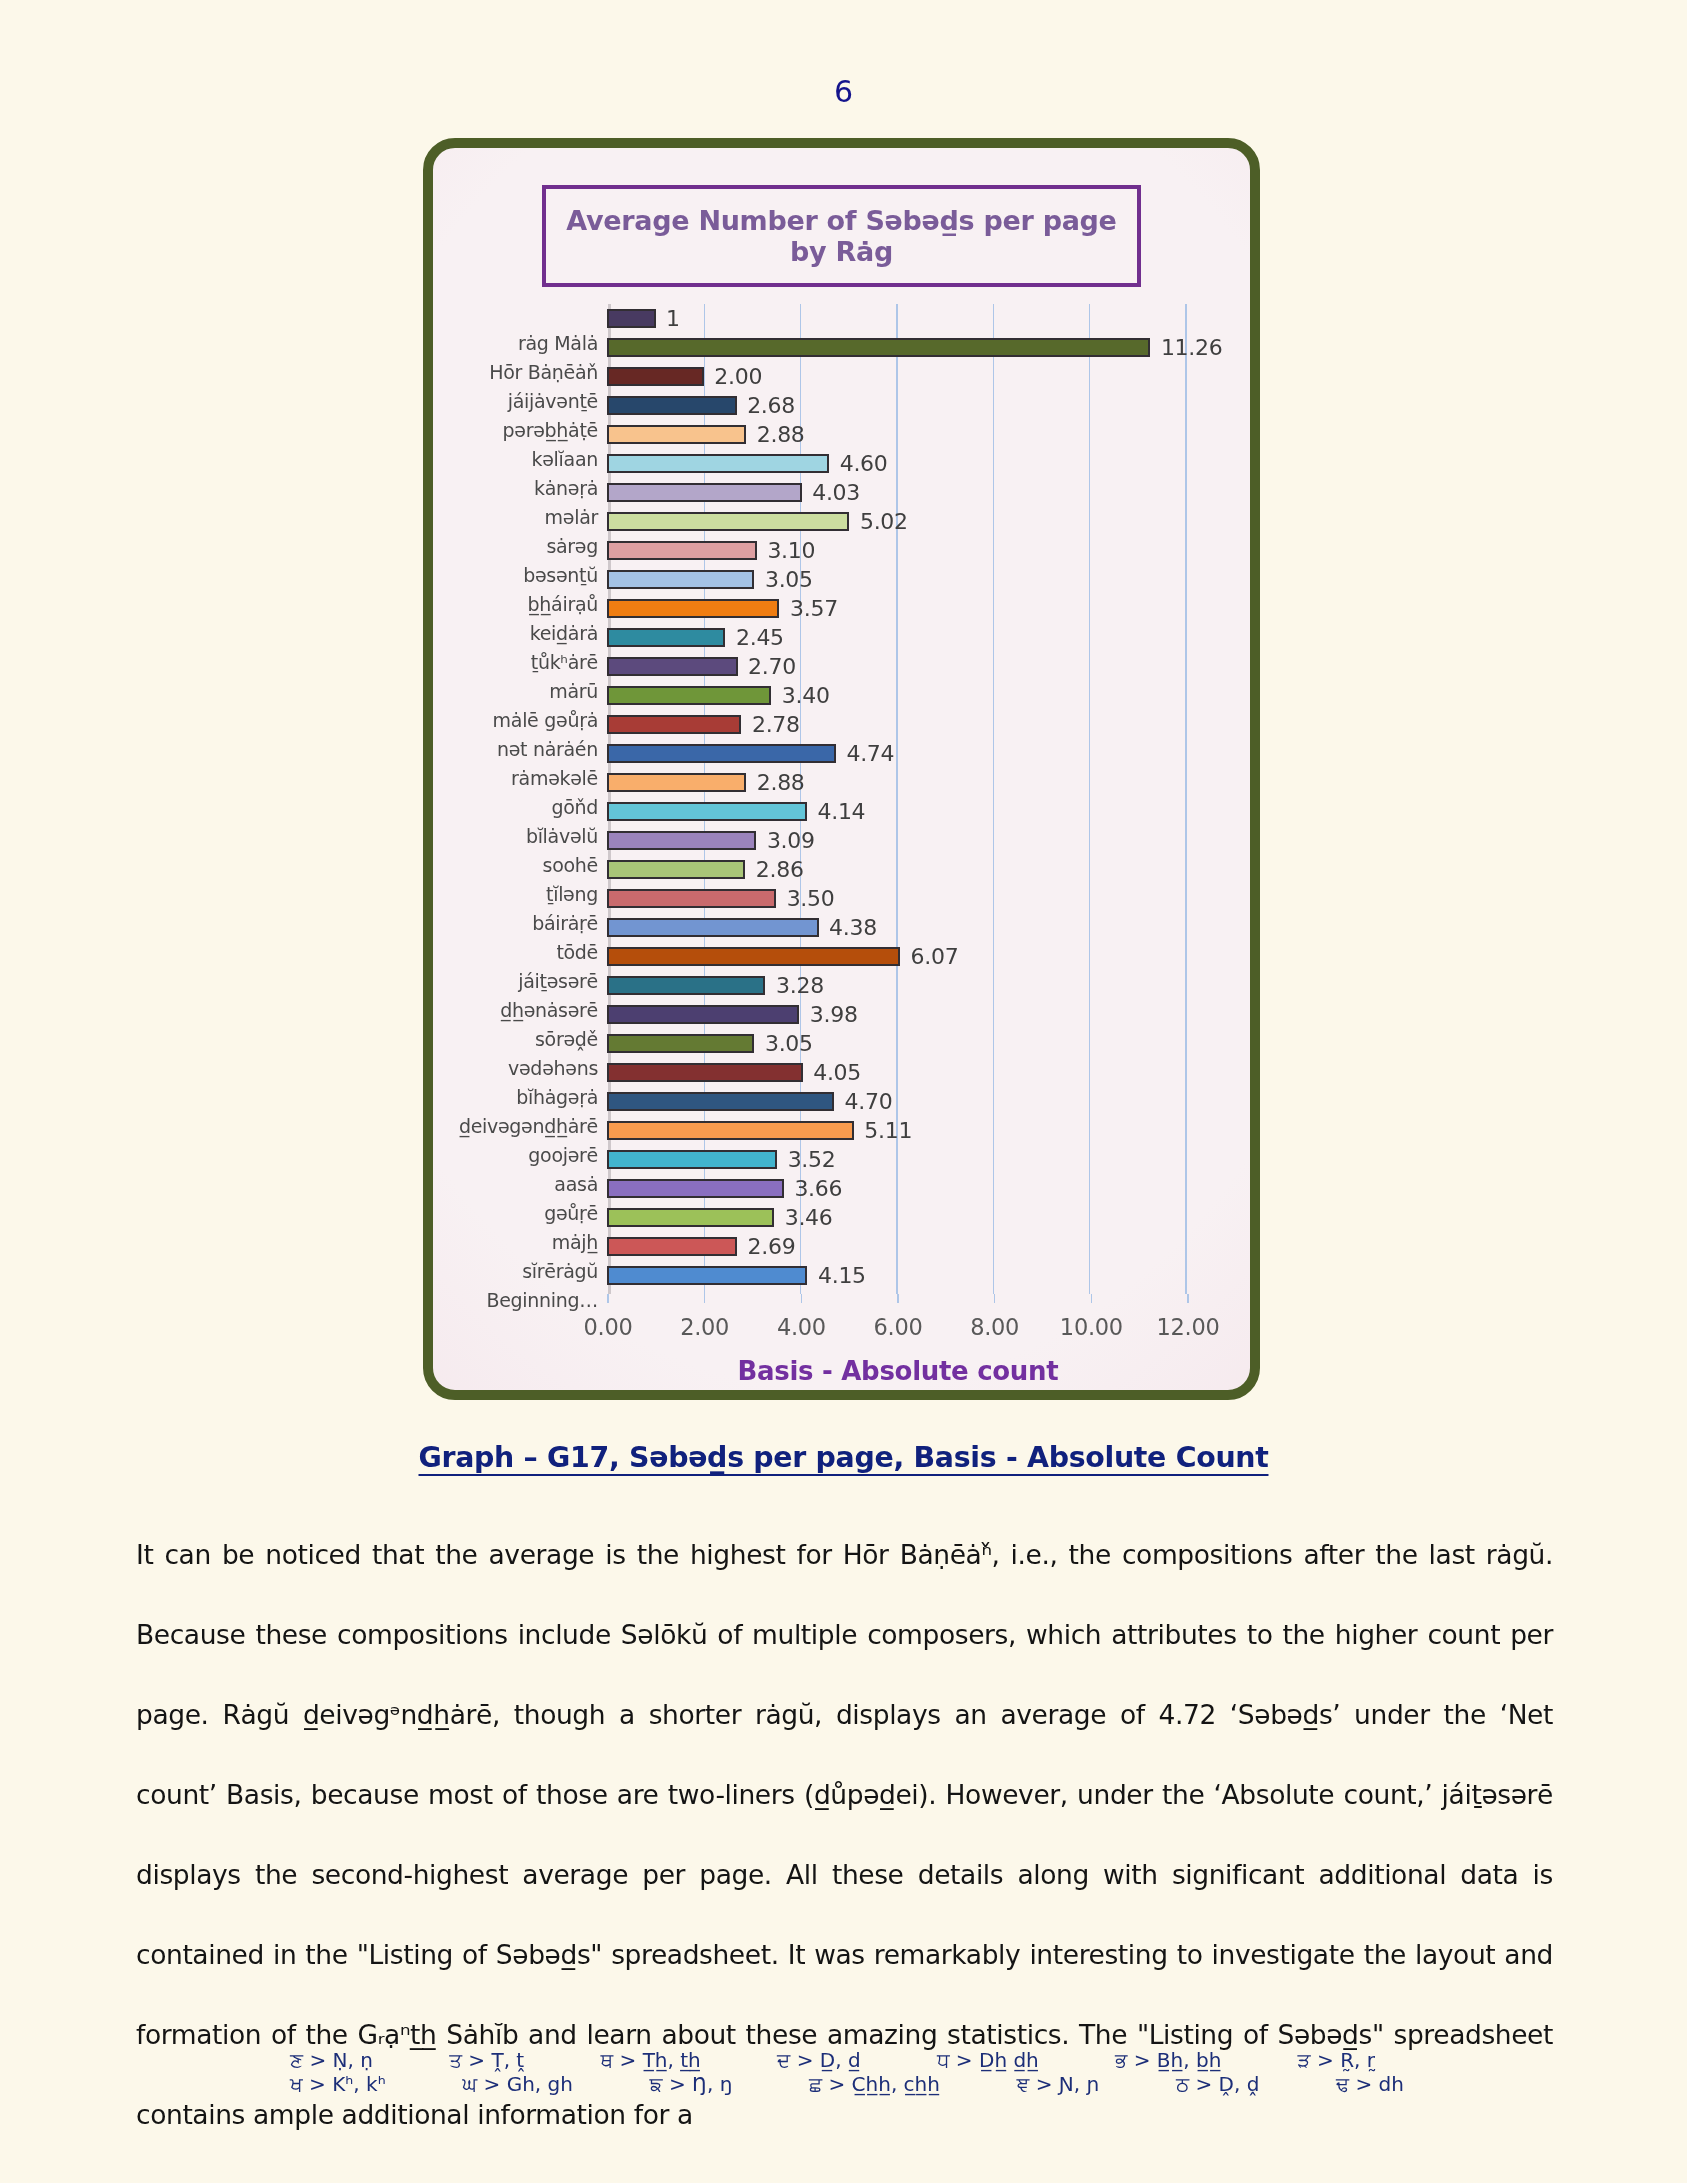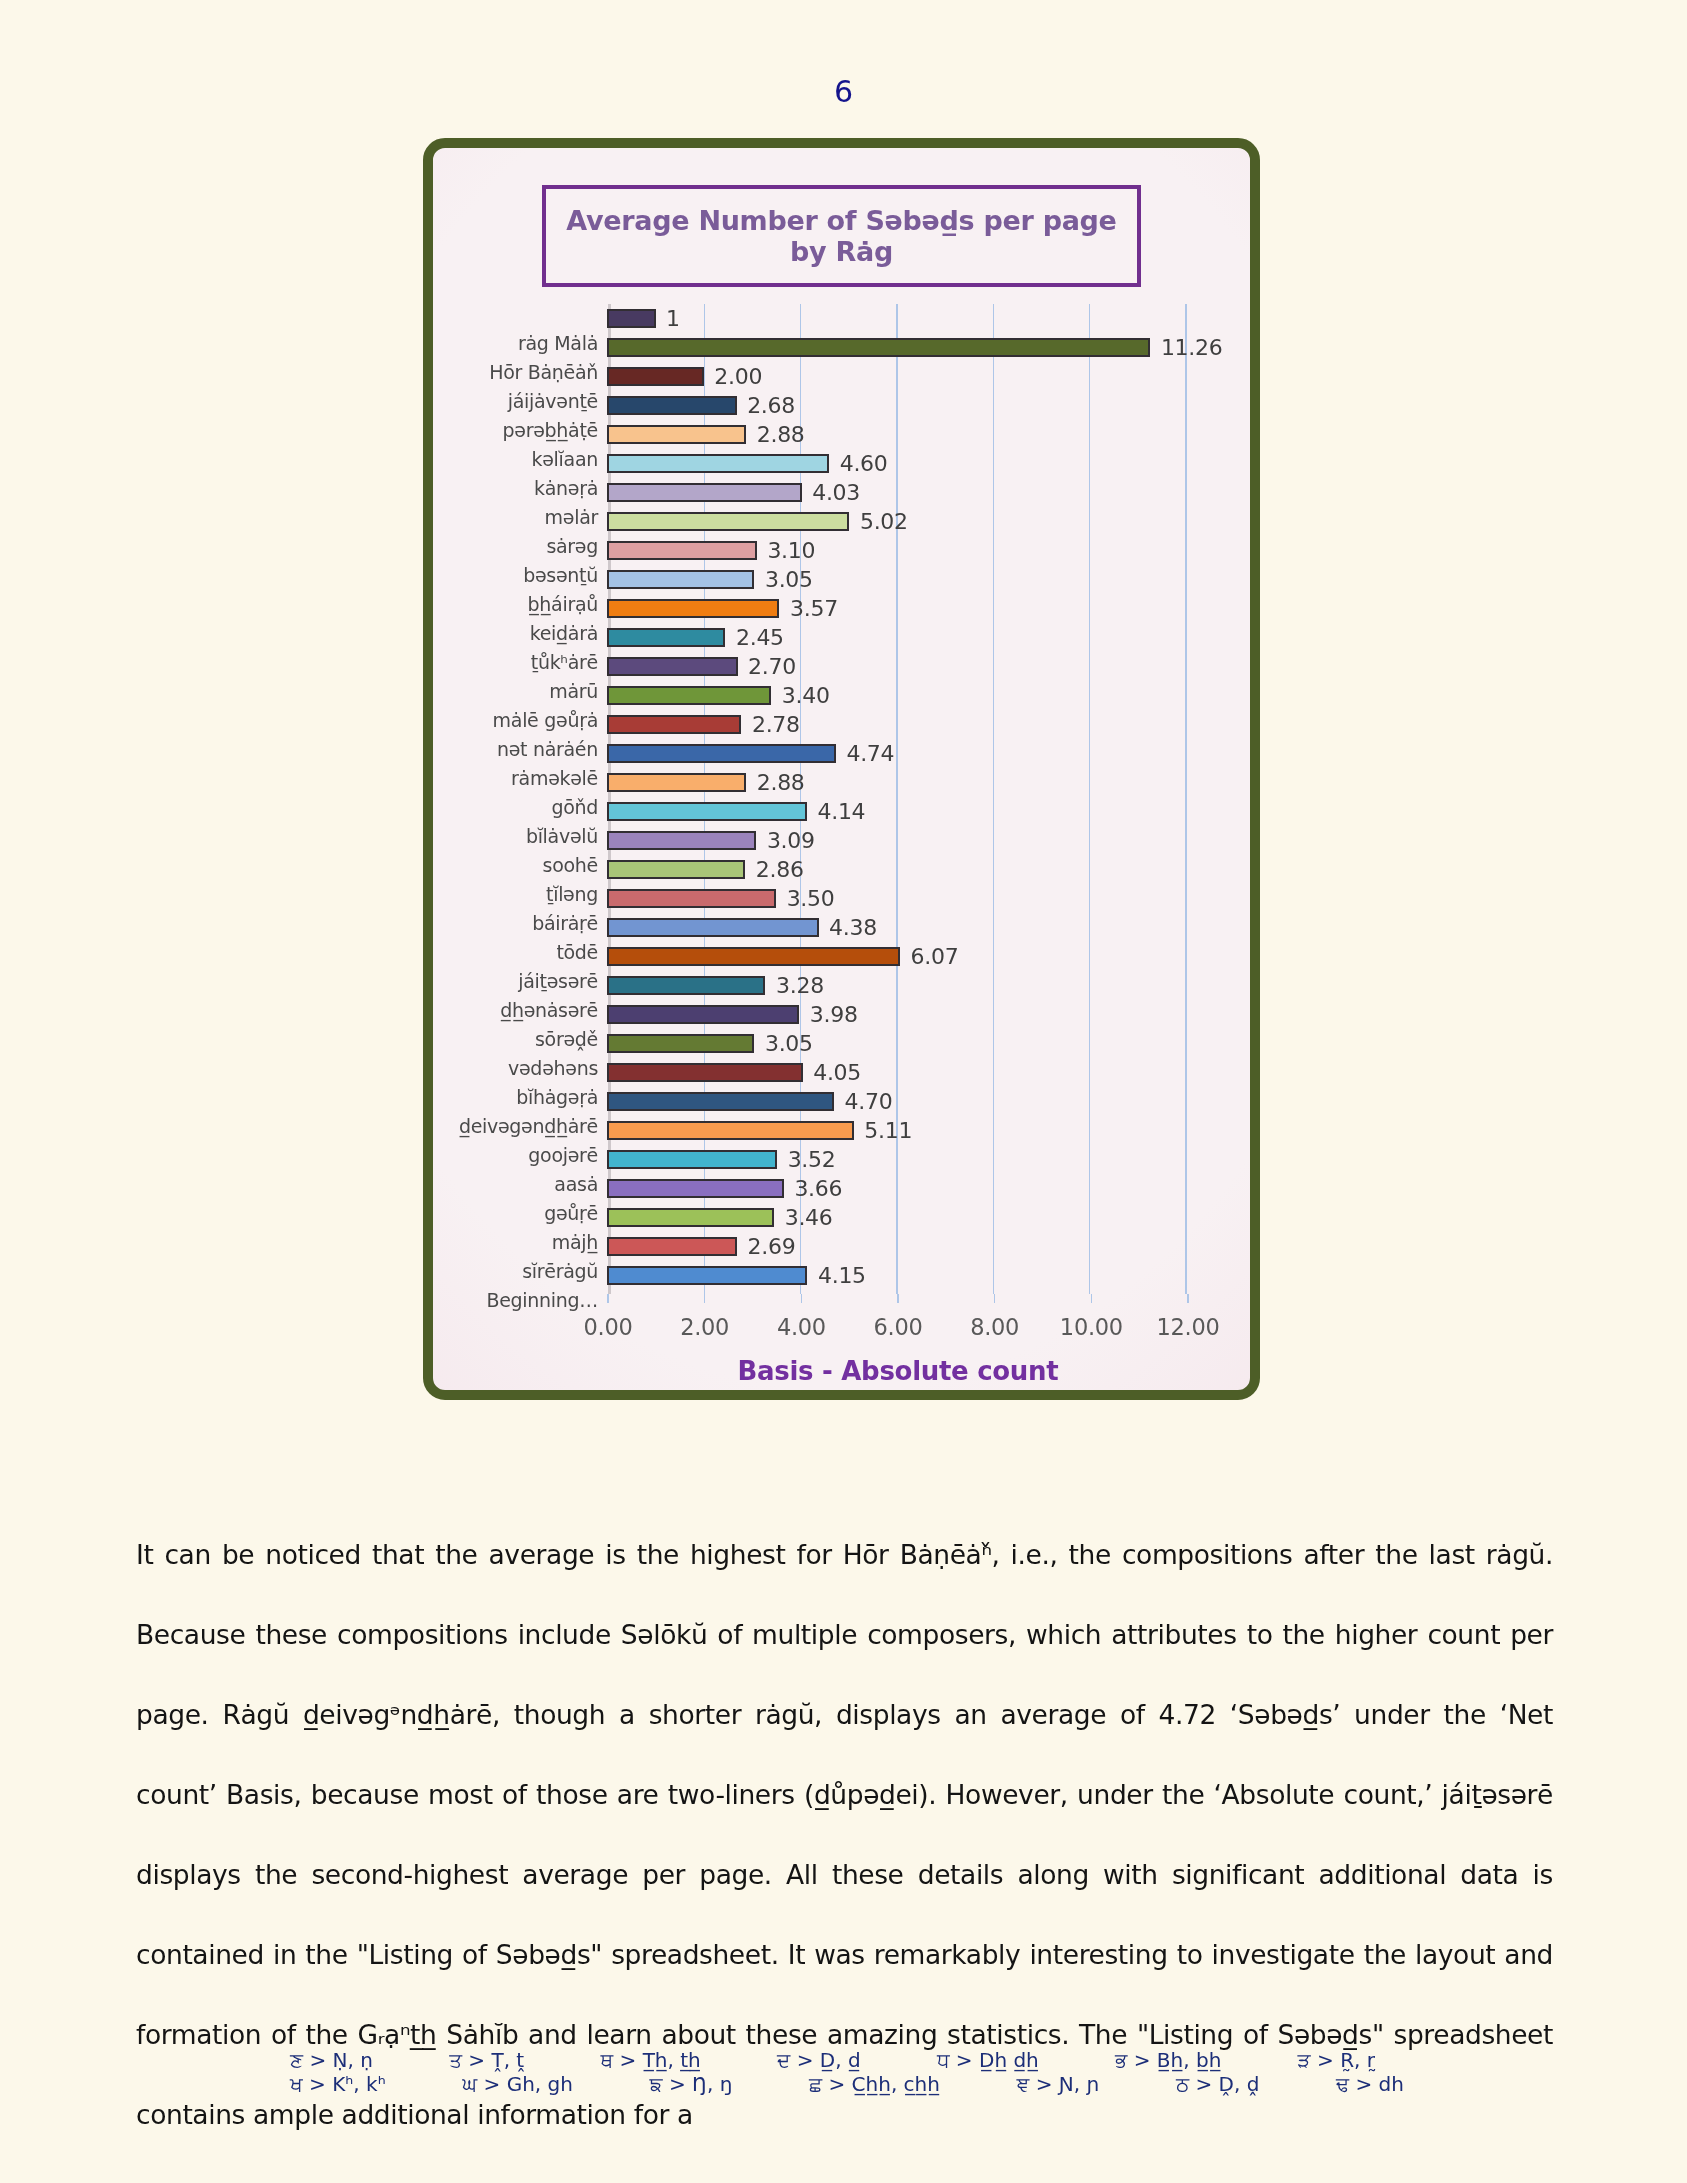--- a/index.html
+++ b/index.html
@@ -14,21 +14,21 @@
 
   .page-number{
     position:absolute;top:74px;left:0;width:100%;
     text-align:center;font-size:30px;color:#14148C;
   }
 
   
   .chart-box{
     position:absolute;left:423px;top:138px;
     width:837px;height:1262px;box-sizing:border-box;
-    border:10px solid #4D5E27;border-radius:22px;
+    border:10px solid #4D5E27;border-radius:32px;
     background:radial-gradient(120% 100% at 50% 45%, #F8F1F3 55%, #F3E3E9 85%, #EFD9E2 100%);
   }
   .chart-title-box{
     margin:37px auto 0 auto;width:599px;box-sizing:border-box;
     border:4.6px solid #712F8E;padding:16px 6.6px;
     text-align:center;font-size:27px;font-weight:bold;color:#7A5C99;
     letter-spacing:-0.3px;
   }
   .plot{position:relative;margin:17px 64px 0 8px;height:990px;}
   .grid{position:absolute;left:167px;right:0;top:0;height:990px;}
@@ -351,20 +351,21 @@
         <span style="left: 16.6667%;">2.00</span>
         <span style="left: 33.3333%;">4.00</span>
         <span style="left: 50%;">6.00</span>
         <span style="left: 66.6667%;">8.00</span>
         <span style="left: 83.3333%;">10.00</span>
         <span style="left: 100%;">12.00</span>
       </div>
     <div class="axis-title">Basis - Absolute count</div>
   </div>
 
+  <div class="caption">Graph – G17, Səbəd̲s per page, Basis - Absolute Count</div>
 
   <div class="body-text">It can be noticed that the average is the highest for Hōr Bȧṇēȧⁿ̌, i.e., the compositions after the last rȧgŭ. Because these compositions include Səlōkŭ of multiple composers, which attributes to the higher count per page. Rȧgŭ d̲eivəgᵊnd̲h̲ȧrē, though a shorter rȧgŭ, displays an average of 4.72 ‘Səbəd̲s’ under the ‘Net count’ Basis, because most of those are two-liners (d̲ůpəd̲ei). However, under the ‘Absolute count,’ jáiṯəsərē displays the second-highest average per page. All these details along with significant additional data is contained in the "Listing of Səbəd̲s" spreadsheet. It was remarkably interesting to investigate the layout and formation of the Gᵣạⁿt̲h̲ Sȧhĭb and learn about these amazing statistics. The "Listing of Səbəd̲s" spreadsheet contains ample additional information for a</div>
 
   <div class="legend">
     <div class="legend-row second" id="legend-row-2">
         <span>ਣ &gt; Ṇ, ṇ</span>
         <span>ਤ &gt; Ṱ, ṱ</span>
         <span>ਥ &gt; T̲h̲, t̲h̲</span>
         <span>ਦ &gt; D̲, d̲</span>
         <span>ਧ &gt; D̲h̲ d̲h̲</span>

